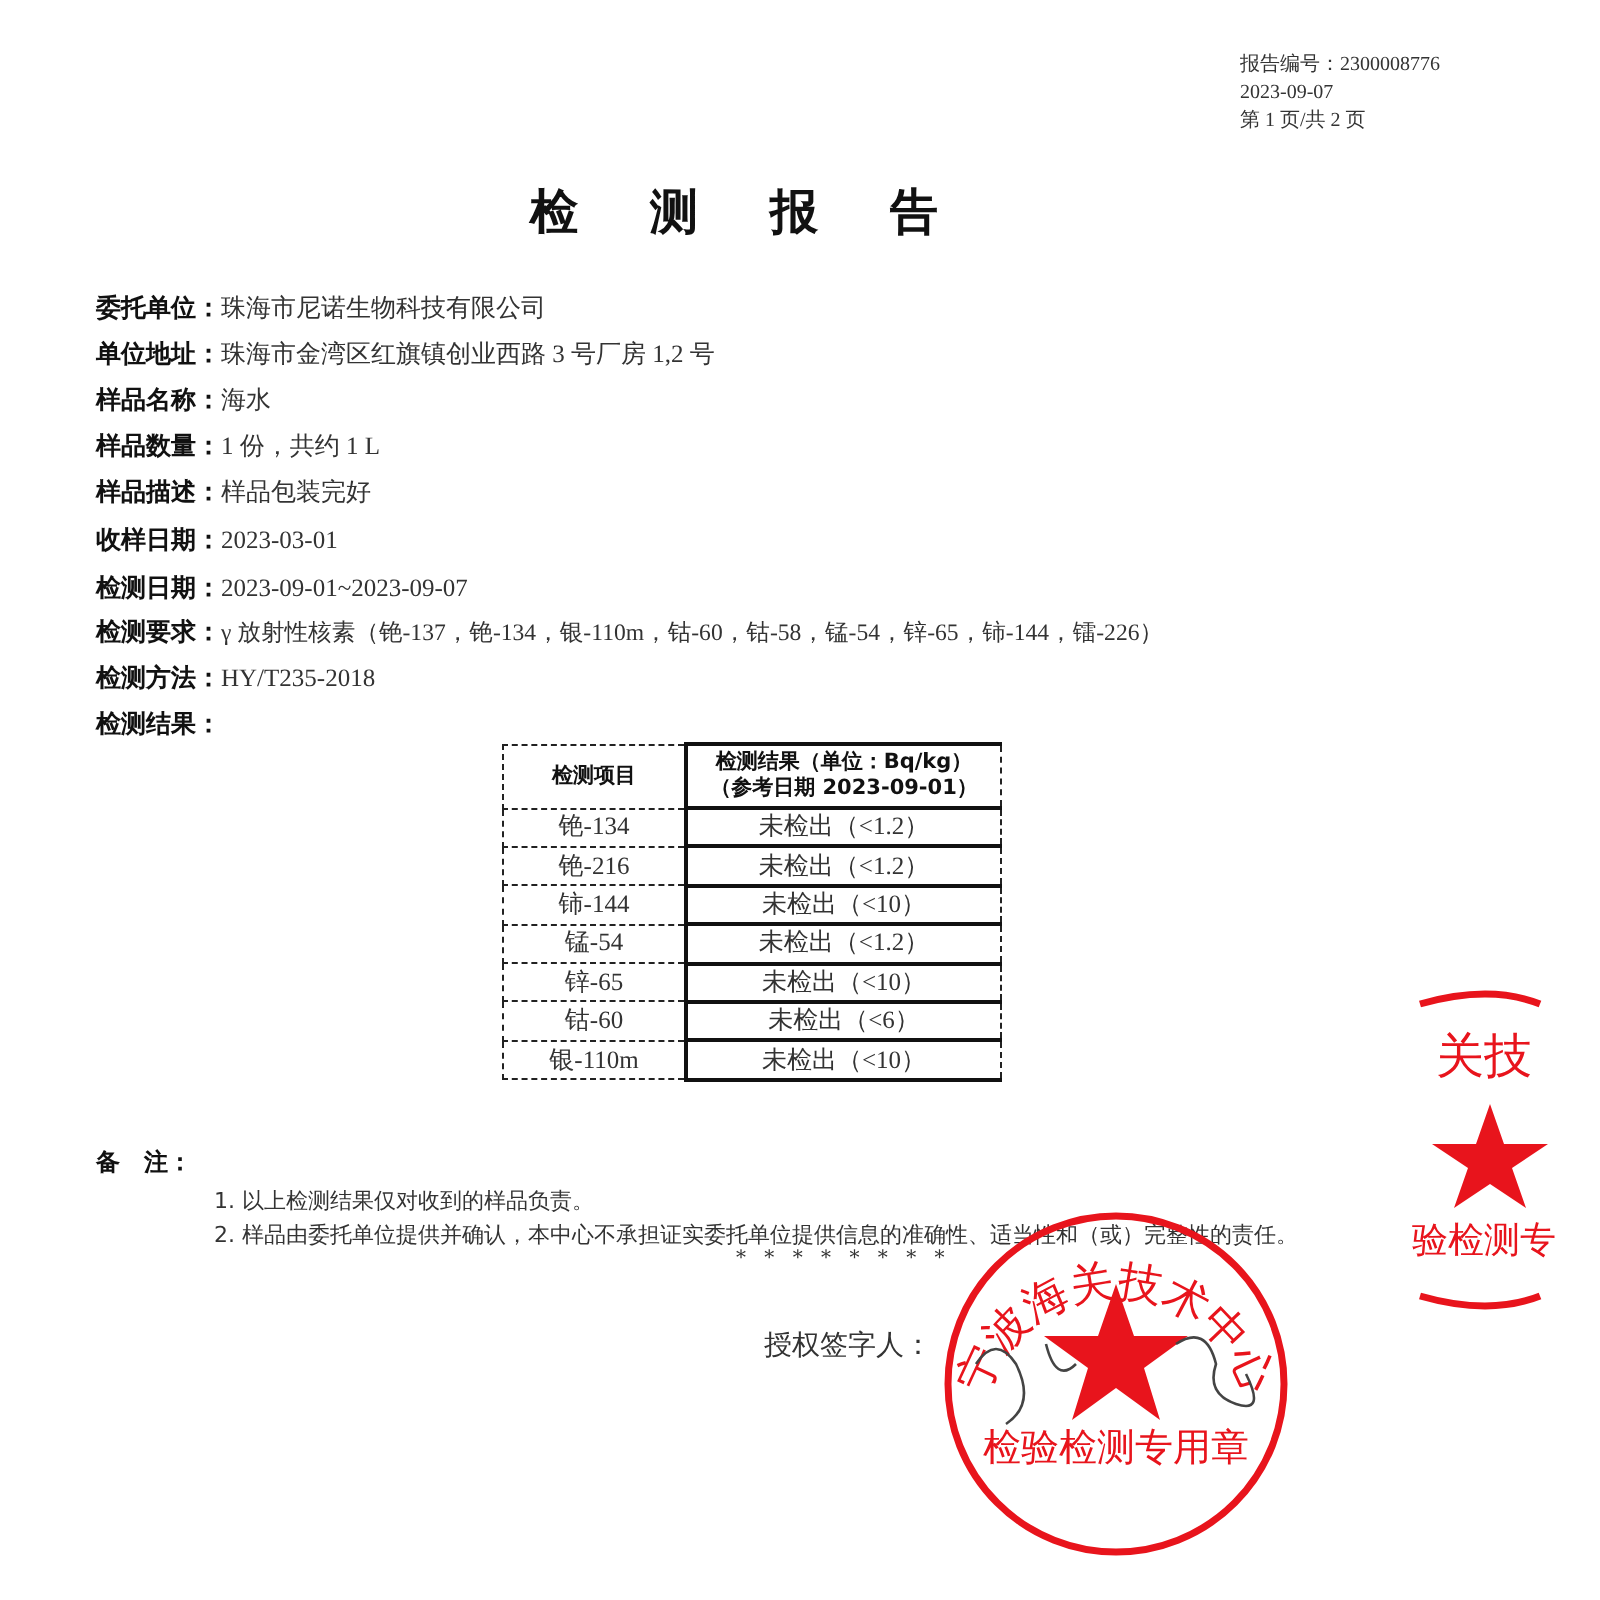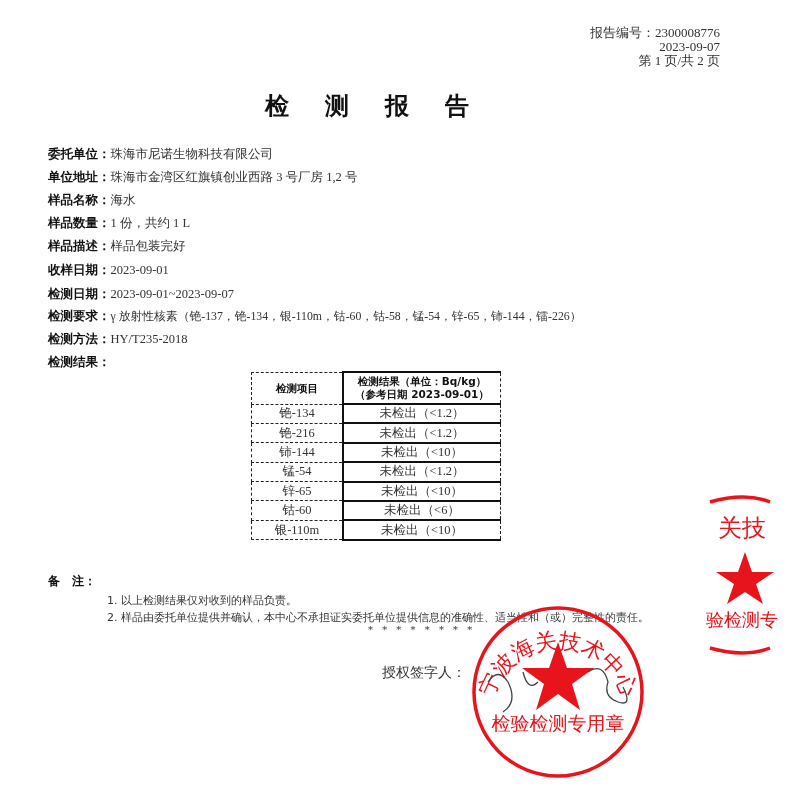--- a/index.html
+++ b/index.html
@@ -1,21 +1,21 @@
 <!DOCTYPE html>
 <html><head>
 <meta charset="utf-8">
 <style>
   html, body { margin:0; padding:0; }
   body {
     width:800px; height:800px; background:#ffffff; position:relative; overflow:hidden;
     font-family: "DejaVu Serif", "Liberation Serif", serif; color:#222;
   }
   .abs { position:absolute; }
-  .meta { right:80px; text-align:right; font-size:13px; line-height:14px; color:#333; font-family:"Liberation Serif", serif; }
+  .meta { right:80px; font-size:10px; line-height:14px; color:#333; font-family:"Liberation Serif", serif; }
   .title {
     left:0; width:770px; top:90px; text-align:center; font-size:24px; font-weight:bold;
     letter-spacing:36px; font-family:"DejaVu Sans", sans-serif; color:#111;
   }
   .field { left:48px; font-size:12.5px; line-height:16px; white-space:nowrap; color:#333; }
   .field .lbl { font-weight:bold; font-family:"DejaVu Sans", sans-serif; color:#111; font-size:12.5px; }
   .field .val { font-family:"Liberation Serif", "DejaVu Serif", serif; font-size:12.5px; }
   table.res {
     position:absolute; left:251px; top:371px; border-collapse:collapse;
     font-family:"Liberation Serif", "DejaVu Serif", serif; font-size:12.5px; color:#333;
@@ -40,21 +40,21 @@
   <div>第 1 页/共 2 页</div>
 </div>
 
 <div class="abs title">检测报告</div>
 
 <div class="abs field" style="top:146px;"><span class="lbl">委托单位：</span><span class="val">珠海市尼诺生物科技有限公司</span></div>
 <div class="abs field" style="top:169px;"><span class="lbl">单位地址：</span><span class="val">珠海市金湾区红旗镇创业西路 3 号厂房 1,2 号</span></div>
 <div class="abs field" style="top:192px;"><span class="lbl">样品名称：</span><span class="val">海水</span></div>
 <div class="abs field" style="top:215px;"><span class="lbl">样品数量：</span><span class="val">1 份，共约 1 L</span></div>
 <div class="abs field" style="top:238px;"><span class="lbl">样品描述：</span><span class="val">样品包装完好</span></div>
-<div class="abs field" style="top:262px;"><span class="lbl">收样日期：</span><span class="val">2023-09-01</span></div>
+<div class="abs field" style="top:262px;"><span class="lbl">收样日期：</span><span class="val">2023-03-01</span></div>
 <div class="abs field" style="top:286px;"><span class="lbl">检测日期：</span><span class="val">2023-09-01~2023-09-07</span></div>
 <div class="abs field" style="top:308px;"><span class="lbl">检测要求：</span><span class="val" style="font-size:11.8px;">γ 放射性核素（铯-137，铯-134，银-110m，钴-60，钴-58，锰-54，锌-65，铈-144，镭-226）</span></div>
 <div class="abs field" style="top:331px;"><span class="lbl">检测方法：</span><span class="val">HY/T235-2018</span></div>
 <div class="abs field" style="top:354px;"><span class="lbl">检测结果：</span></div>
 
 <table class="res">
   <tbody>
       <tr>
     <th class="c1">检测项目</th>
     <th class="c2">

